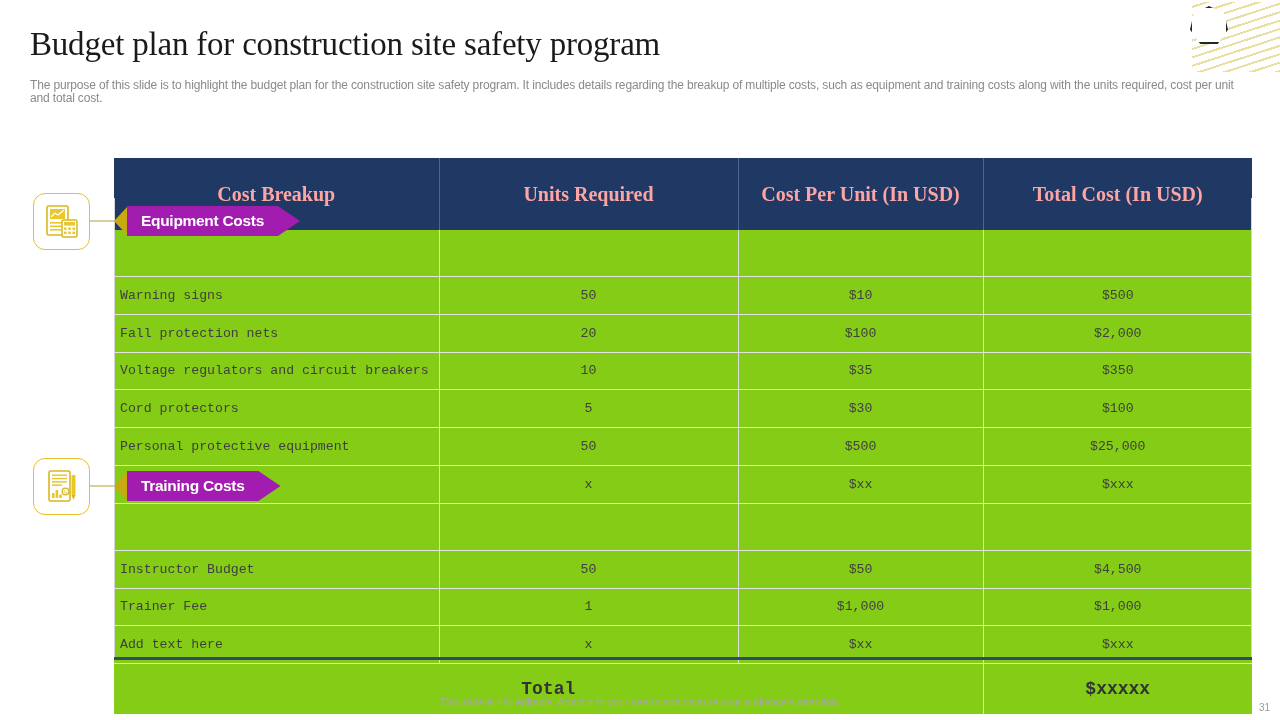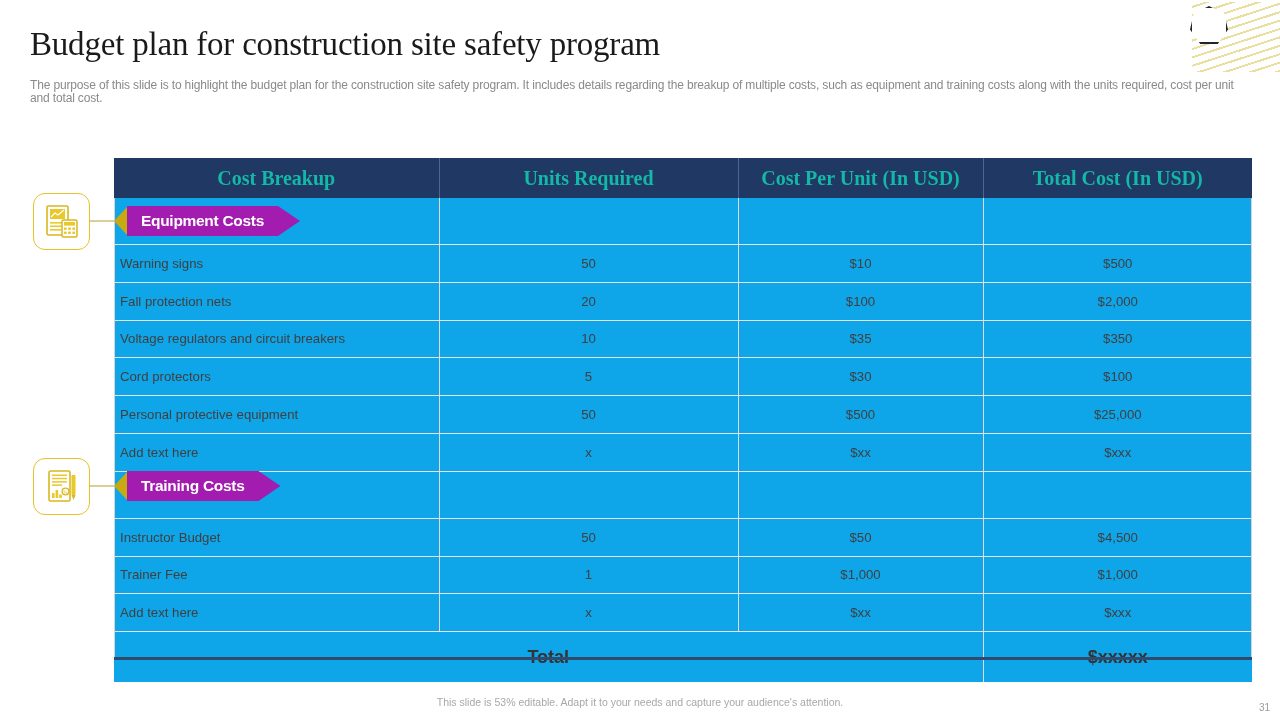--- a/index.html
+++ b/index.html
@@ -96,41 +96,42 @@
     width: 1138px;
     table-layout: fixed;
   }
   table.budget col.c1 { width: 325px; }
   table.budget col.c2 { width: 299px; }
   table.budget col.c3 { width: 245px; }
   table.budget col.c4 { width: 269px; }
 
   thead th {
     background: #1f3864;
-    color: #14b8a6;
+    color: #fca5a5;
     font-family: "Liberation Serif", serif;
     font-weight: bold;
     font-size: 20px;
     height: 40px;
-    padding: 0;
+    padding: 16px;
     text-align: center;
     border-right: 1px solid #4a6699;
   }
   thead th:last-child { border-right: none; }
 
   tbody td {
     height: 36.8px;
     font-size: 13.2px;
     color: #404040;
     border-bottom: 1px solid #e3e3e3;
     border-right: 1px solid #dcdcdc;
     padding: 0 0 0 0;
-    background: #0ea5e9;
+    background: #84cc16;
     text-align: center;
     vertical-align: middle;
+    font-family: Liberation Mono, monospace;
   }
   tbody td.label {
     text-align: left;
     padding-left: 6px;
   }
   tbody td:last-child { border-right: none; }
 
   tr.spacer td {
     height: 46px;
     border-bottom: 1px solid #e3e3e3;
@@ -402,14 +403,14 @@
       <polygon points="27.5,27 31.5,27 29.5,32" fill="#d9b720"></polygon>
     </svg>
   </div>
   <div class="connector"></div>
   <div class="arrow-notch"></div>
   <div class="arrow-tag">
     <span class="tag-text">Training Costs</span>
   </div>
 </div>
 
-<div class="footer-note">This slide is 53% editable. Adapt it to your needs and capture your audience's attention.</div>
+<div class="footer-note">This slide is 4% editable. Adapt it to your needs and capture your audience's attention.</div>
 <div class="page-num">31</div>
 
 </body></html>

